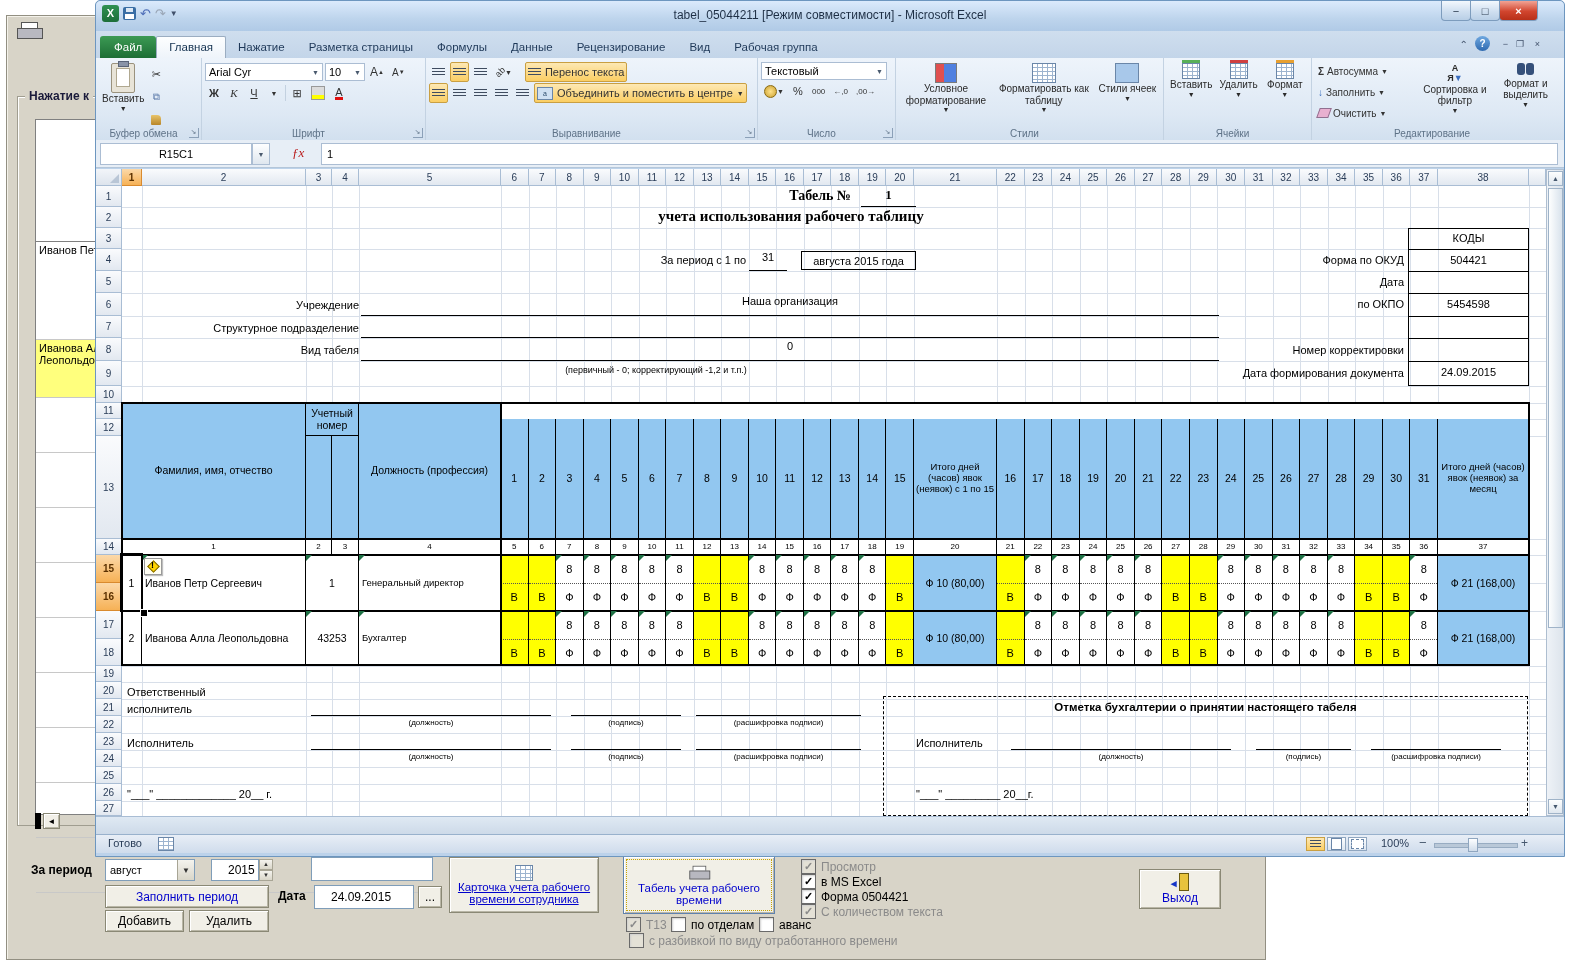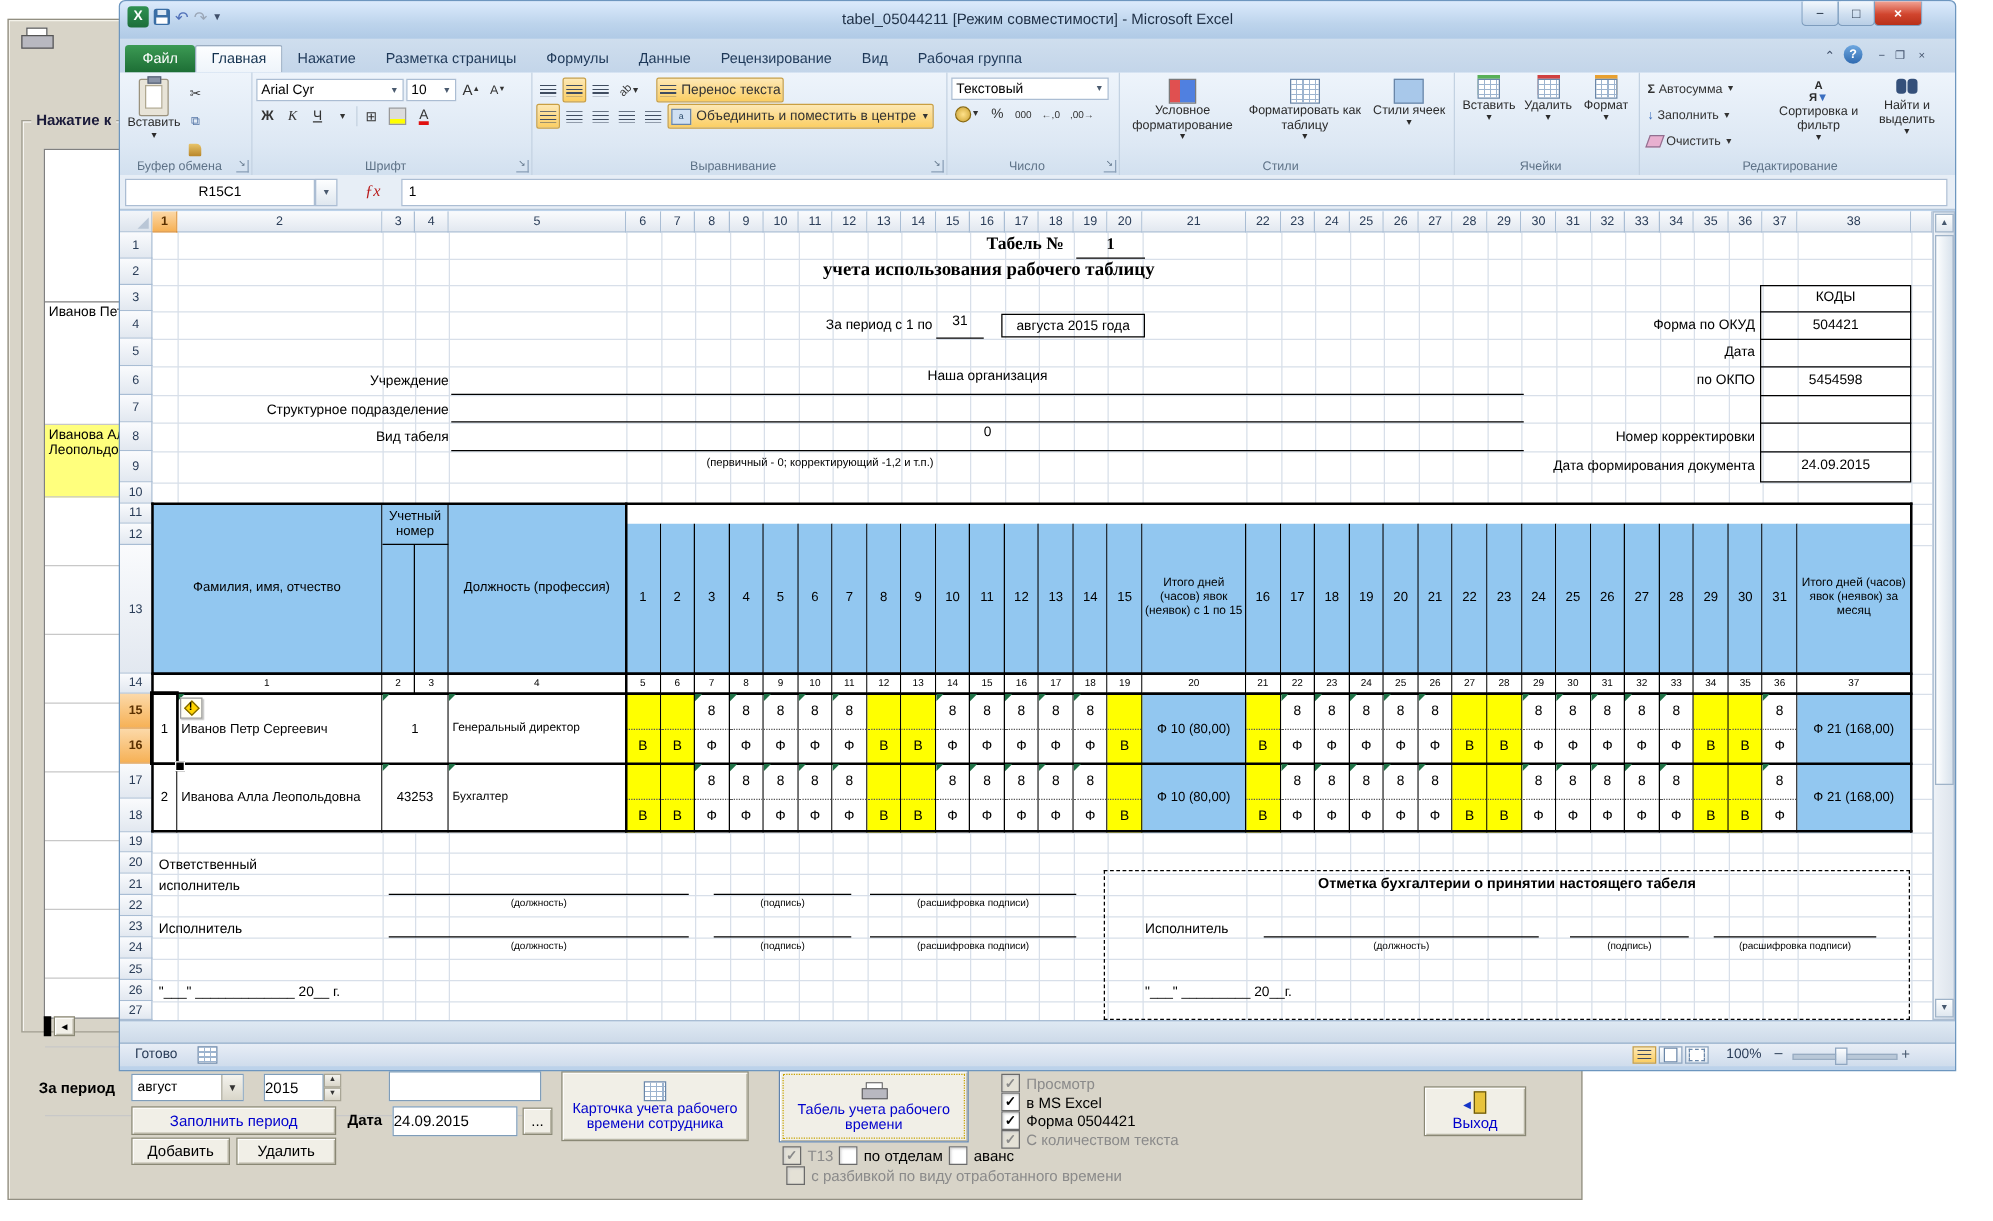--- a/index.html
+++ b/index.html
@@ -9,21 +9,21 @@
   .bgwin{position:absolute;left:6px;top:15px;width:1258px;height:943px;background:#d8d4c8;
     border:1px solid #928f82;box-shadow:inset 1px 1px 0 #f4f2ea;z-index:1;}
   .grpbox{position:absolute;border:1px solid #a09d90;box-shadow:inset 1px 1px 0 #fff;}
   .grplbl{position:absolute;background:#d8d4c8;padding:0 4px;font-weight:bold;font-size:12px;color:#1a1a3a;}
   .wlist{position:absolute;background:#fff;border:1px solid #808080;}
   .wrow{position:absolute;left:0;right:0;border-bottom:1px solid #c8c8c8;font-size:11px;padding:2px 3px;box-sizing:border-box;overflow:hidden;}
   .wrow.sel{background:#ffff7d;}
   .btn95{position:absolute;background:#f1efe7;border:1px solid #8a8875;box-shadow:inset 1px 1px 0 #fff, inset -1px -1px 0 #b9b6a6;
     font-size:12px;display:flex;align-items:center;justify-content:center;text-align:center;cursor:default;box-sizing:border-box;}
   .btn95.blue{color:#0000cc;}
-  .inp95{position:absolute;background:#fff;border:1px solid #7f9db9;font-size:12px;padding:2px 0;box-sizing:border-box;display:flex;align-items:center;}
+  .inp95{position:absolute;background:#fff;border:1px solid #7f9db9;font-size:12px;padding:2px 16px;box-sizing:border-box;display:flex;align-items:center;}
   .cb{position:absolute;display:flex;align-items:center;font-size:12px;gap:5px;}
   .cbbox{width:13px;height:13px;background:#fff;border:1px solid #6a6a6a;box-shadow:inset 1px 1px 2px #d0d0d0;
     display:flex;align-items:center;justify-content:center;font-size:11px;font-weight:bold;color:#000;flex:0 0 13px;}
   .cb.dis .cbbox{background:#e4e1d6;color:#8a8a8a;}
   .cb.dis{color:#8a8a8a;}
   .combo{position:absolute;background:#fff;border:1px solid #7f9db9;box-sizing:border-box;font-size:11px;display:flex;align-items:center;}
   .combo .val{flex:1;padding:0 4px;overflow:hidden;}
   .combo .drop{width:16px;align-self:stretch;background:linear-gradient(#f4f3ee,#d9d6c9);border-left:1px solid #a8a595;
     display:flex;align-items:center;justify-content:center;font-size:8px;color:#333;}
   .spin{display:flex;flex-direction:column;width:14px;}
@@ -161,21 +161,21 @@
     <div>▲</div>
     <div>▼</div>
   </div>
   <div class="btn95 blue" style="left:98px;top:869px;width:164px;height:23px;">Заполнить период</div>
   <div class="btn95" style="left:98px;top:894px;width:79px;height:22px;">Добавить</div>
   <div class="btn95" style="left:182px;top:894px;width:80px;height:22px;">Удалить</div>
   <div class="inp95" style="left:304px;top:841px;width:122px;height:24px;"></div>
   <div class="abs" style="left:271px;top:873px;font-weight:bold;font-size:12px;">Дата</div>
   <div class="inp95" style="left:307px;top:869px;width:100px;height:24px;">24.09.2015</div>
   <div class="btn95" style="left:411px;top:870px;width:24px;height:22px;">...</div>
-  <div class="btn95 blue" style="left:442px;top:841px;width:150px;height:56px;font-size:11.5px;padding:2px;flex-direction:column;">
+  <div class="btn95 blue" style="left:442px;top:841px;width:150px;height:56px;font-size:11.5px;padding:2px;flex-direction:column;text-decoration:underline;">
     <div class="grid-ic"></div>
     <div>Карточка учета рабочего времени сотрудника</div>
   </div>
   <div class="btn95 blue" style="left:616px;top:840px;width:152px;height:58px;font-size:11.5px;flex-direction:column;outline:1px dotted #c7a400;outline-offset:-4px;border-color:#5f82ad;">
     <div class="printer" style="transform:scale(.8);">
         <div class="pp"></div>
         <div class="pb"></div>
       </div>
     <div>Табель учета рабочего времени</div>
   </div>
@@ -434,21 +434,21 @@
             <i style="font-style:normal;font-size:7px;">▼</i>
             </span>
         </div>
         <div class="rbig" style="width:72px;">
           <span style="font-size:9px;font-weight:bold;">А<br>Я<i style="font-style:normal;color:#3a6ec0;">▼</i></span>
           <span>Сортировка и фильтр</span>
           <span style="font-size:7px;">▼</span>
         </div>
         <div class="rbig" style="width:64px;">
           <span><i style="font-style:normal;display:inline-block;width:8px;height:12px;background:#35507a;border-radius:3px;margin-right:1px;"></i><i style="font-style:normal;display:inline-block;width:8px;height:12px;background:#35507a;border-radius:3px;"></i></span>
-          <span>Найти и выделить</span>
+          <span>Формат и выделить</span>
           <span style="font-size:7px;">▼</span>
         </div>
       </div>
       <div class="rg-label">Редактирование</div>
     </div>
   </div>
 
   <div class="abs" style="left:0;top:139px;right:0;height:27px;background:#e7eef6;border-bottom:1px solid #b4c6d9;">
     <div class="abs" style="left:4px;top:3px;width:150px;height:20px;background:#fff;border:1px solid #abbdd3;font-size:11px;display:flex;align-items:center;justify-content:center;">R15C1</div>
     <div class="abs" style="left:156px;top:3px;width:16px;height:20px;background:linear-gradient(#fdfeff,#dfe7ef);border:1px solid #abbdd3;font-size:7px;display:flex;align-items:center;justify-content:center;color:#4a5a6e;">▼</div>

